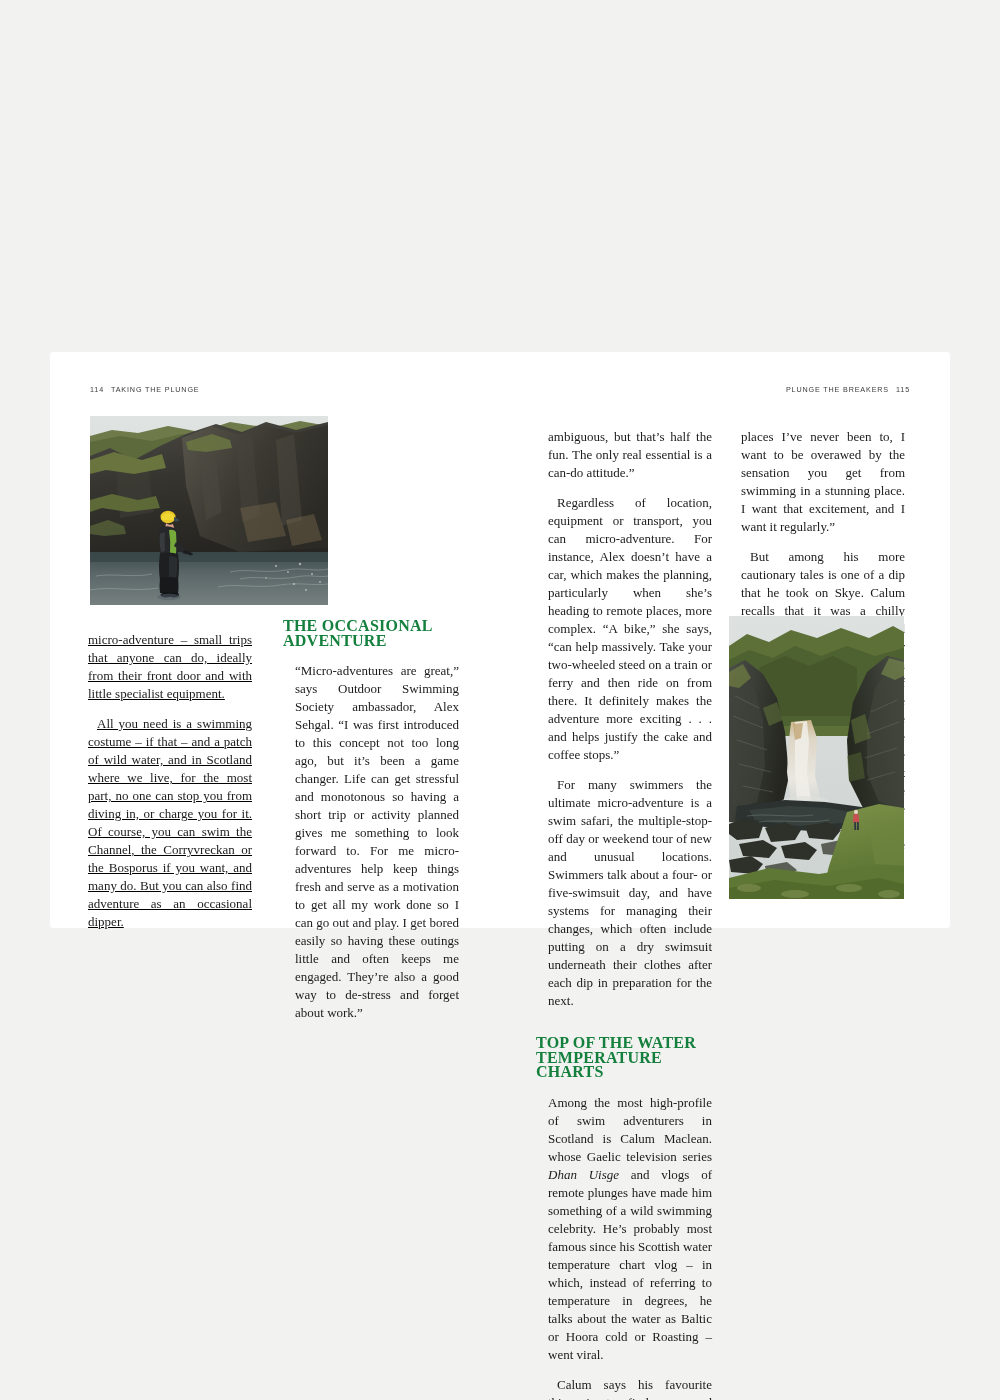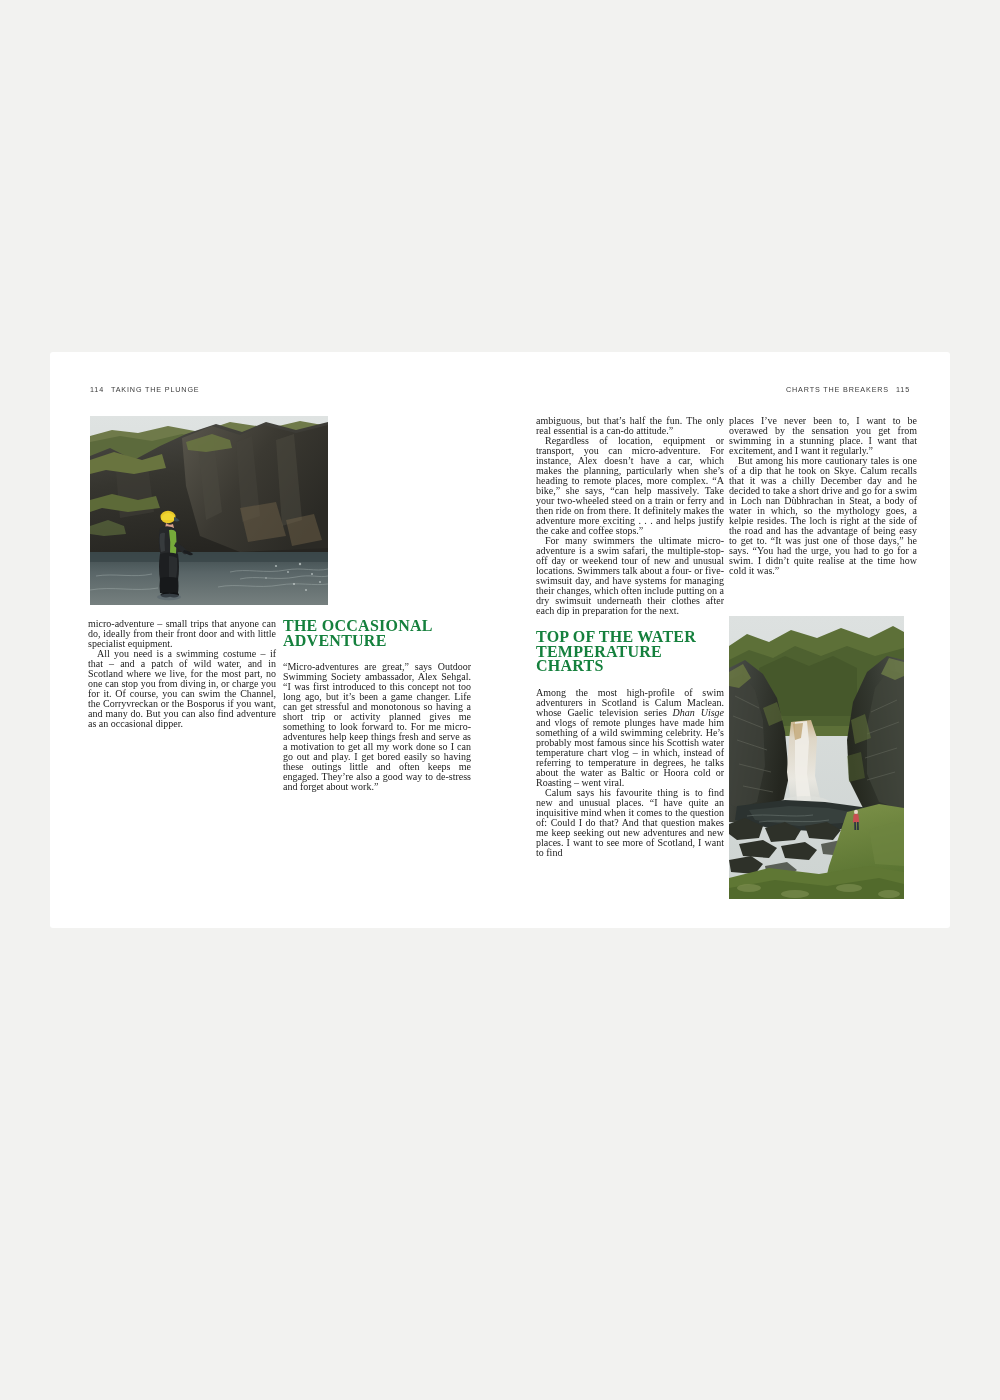--- a/index.html
+++ b/index.html
@@ -39,34 +39,34 @@
   .running-head.right { right: 40px; text-align: right; }
   .running-head .folio-num { margin: 0 7px 0 0; }
   .running-head.right .folio-num { margin: 0 0 0 7px; }
 
   
   .col {
     position: absolute;
     top: 64px;
     width: 188px;
   }
-  .col-1 { left: 38px;  }
+  .col-1 { left: 26px; text-decoration: underline;  }
   .col-2 { left: 233px; }
   .col-3 { left: 486px; }
   .col-4 { left: 679px; }
 
   
   .body-text {
     font-family: "Liberation Serif", serif;
-    font-size: 10px;
-    line-height: 10px;
+    font-size: 13px;
+    line-height: 18px;
     color: #1b1b1b;
     text-align: justify;
     text-justify: inter-word;
-    margin: 0;
+    margin: 12px;
     -webkit-hyphens: none;
     hyphens: none;
   }
   .body-text + .body-text { text-indent: 9px; }
   .body-text.no-indent { text-indent: 0; }
 
   
   .section-heading {
     font-family: Liberation Serif, serif;
     font-size: 16px;
@@ -103,21 +103,21 @@
 </style>
 </head>
 <body>
 
 <div class="page-sheet">
 
   <div class="running-head left">
     <span class="folio-num">114</span><span>TAKING THE PLUNGE</span>
   </div>
   <div class="running-head right">
-    <span>CHARTS THE BREAKERS</span><span class="folio-num">115</span>
+    <span>PLUNGE THE BREAKERS</span><span class="folio-num">115</span>
   </div>
 
   <div class="photo photo-quarry">
     <svg viewBox="0 0 238 189" preserveAspectRatio="none">
       <defs>
         <linearGradient id="skyQ" x1="0" y1="0" x2="0" y2="1">
           <stop offset="0%" stop-color="#dfe3e2"></stop>
           <stop offset="100%" stop-color="#cfd6d3"></stop>
         </linearGradient>
         <linearGradient id="rockQ" x1="0" y1="0" x2="0.3" y2="1">

